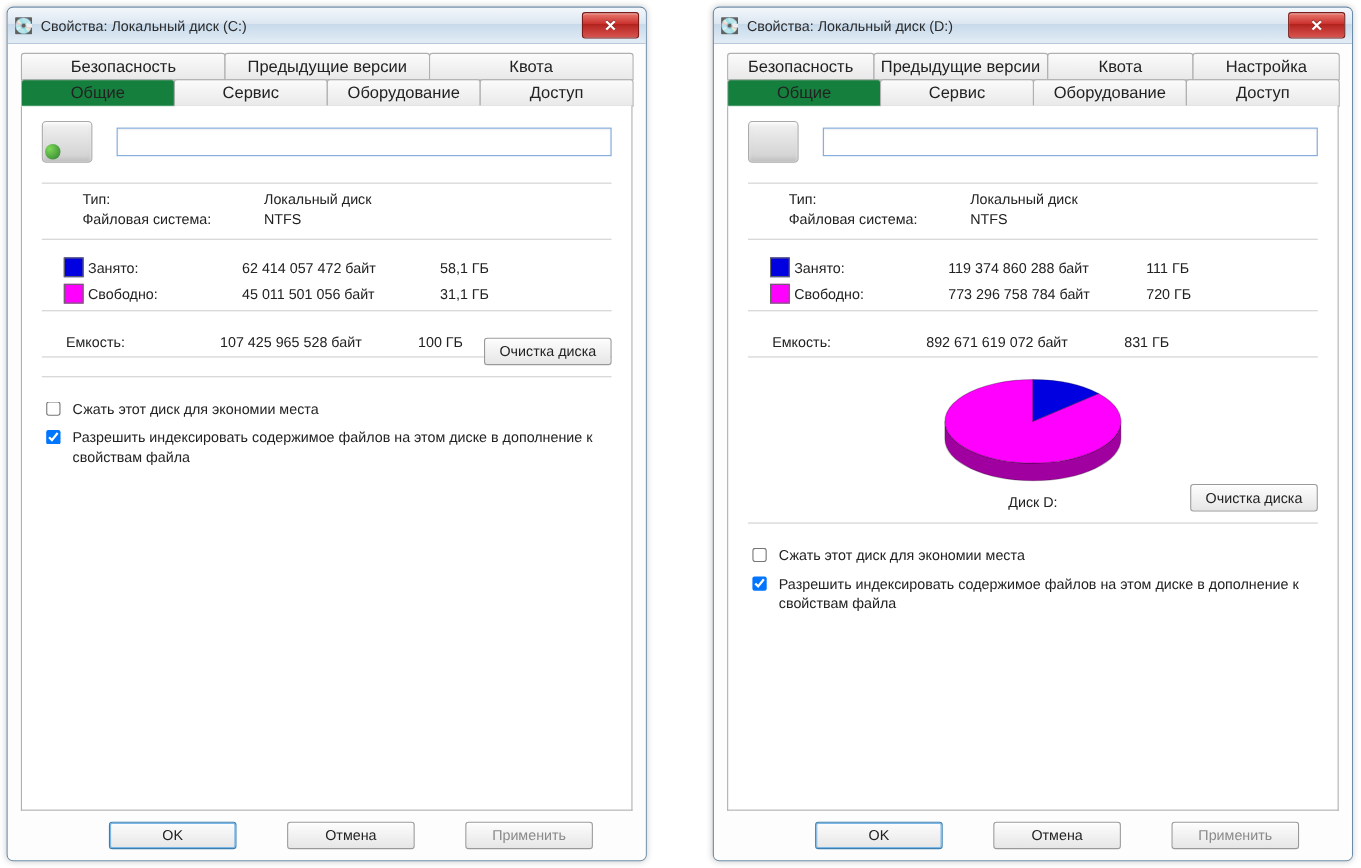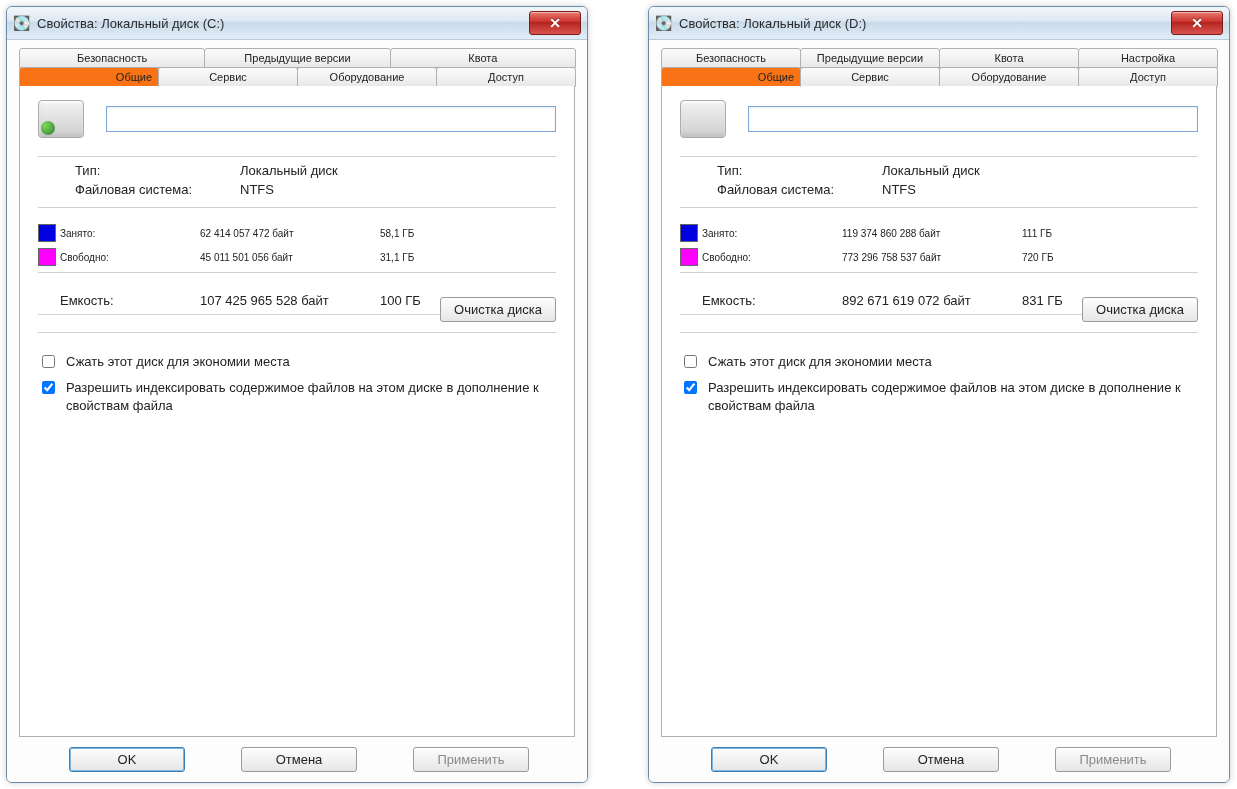--- a/index.html
+++ b/index.html
@@ -62,34 +62,33 @@
   
   .tabs {
     display: flex; flex-direction: column;
     user-select: none;
   }
   .tabrow { display: flex; }
   .tab {
     flex: 1;
     text-align: center;
     padding: 3px 6px;
-    font-size: 11px;
+    font-size: 15px;
     border: 1px solid #b0b0b0;
     background: linear-gradient(#fbfbfb,#e9e9e9);
     border-radius: 3px 3px 0 0;
     margin-right: -1px;
     white-space: nowrap;
   }
   .tab.active {
-    background: #f97316;
+    background: #15803d;
     border-bottom: 1px solid #fff;
     position: relative;
     z-index: 2;
     font-weight: normal;
-    text-align: right;
   }
   .tabrow.second { margin-top: -1px; }
   .tab-content {
     border: 1px solid #b0b0b0;
     border-top: none;
     flex: 1;
     background: #fff;
     padding: 14px 18px 6px 18px;
     margin-top: -1px;
     display: flex; flex-direction: column;
@@ -142,21 +141,21 @@
     row-gap: 6px;
     align-items: center;
     margin-top: 10px;
   }
   .swatch {
     width: 16px; height: 16px;
     border: 1px solid #666;
   }
   .sw-blue { background:#0000e0; }
   .sw-mag  { background:#ff00ff; }
-  .usage div { font-size: 10px; }
+  .usage div { font-size: 13px; margin-left: 20px; }
   .capacity {
     display: grid;
     grid-template-columns: 22px 140px 180px 80px;
     margin-top: 14px;
   }
   .chart-wrap {
     display:flex; flex-direction:column; align-items:center;
     margin-top: 4px;
   }
   .disk-label { margin-top: 4px; font-size: 13px; }
@@ -183,21 +182,21 @@
   
   .checks { margin-top: 6px; }
   .check-row {
     display:flex; align-items:flex-start; gap:8px;
     font-size: 13px; line-height: 1.35;
     margin: 8px 0;
   }
   .check-row input { margin-top: 2px; }
   
   .dlg-buttons {
-    display:flex; justify-content:flex-start; gap:12px;
+    display:flex; justify-content:center; gap:2px;
     padding: 10px 6px 0 6px;
   }
   
   svg.pie { display:block; }
 </style>
 </head>
 <body>
 
 <div class="window">
   <div class="titlebar">
@@ -311,31 +310,39 @@
         <div>NTFS</div>
       </div>
       <hr class="sep">
       <div class="usage">
         <div class="swatch sw-blue"></div>
         <div>Занято:</div>
         <div>119 374 860 288 байт</div>
         <div>111 ГБ</div>
         <div class="swatch sw-mag"></div>
         <div>Свободно:</div>
-        <div>773 296 758 537 байт</div>
+        <div>773 296 758 784 байт</div>
         <div>720 ГБ</div>
       </div>
       <hr class="sep">
       <div class="capacity">
         <div></div>
         <div>Емкость:</div>
         <div>892 671 619 072 байт</div>
         <div>831 ГБ</div>
       </div>
       <hr class="sep">
+      <div class="chart-wrap">
+        <svg class="pie" width="190" height="110" viewBox="0 0 190 110">
+            <path d="M 175 48 A 80 38 0 0 1 15 48.00000000000001 L 15 64 A 80 38 0 0 0 175 64 Z" fill="#a000a0" stroke="rgba(0,0,0,.25)"></path>
+            <path d="M 95 48 L 154.6752916339346 22.69154903749844 A 80 38 0 1 1 94.99999999999999 10 Z" fill="#ff00ff" stroke="rgba(0,0,0,.25)"></path>
+            <path d="M 95 48 L 95 10 A 80 38 0 0 1 154.6752916339346 22.69154903749844 Z" fill="#0000e0" stroke="rgba(0,0,0,.25)"></path>
+          </svg>
+        <div class="disk-label">Диск D:</div>
+      </div>
       <div class="cleanup-row">
         <div class="btn">Очистка диска</div>
       </div>
       <hr class="sep">
       <div class="checks">
         <label class="check-row">
           <input type="checkbox" style="">
           <span>Сжать этот диск для экономии места</span>
         </label>
         <label class="check-row">

